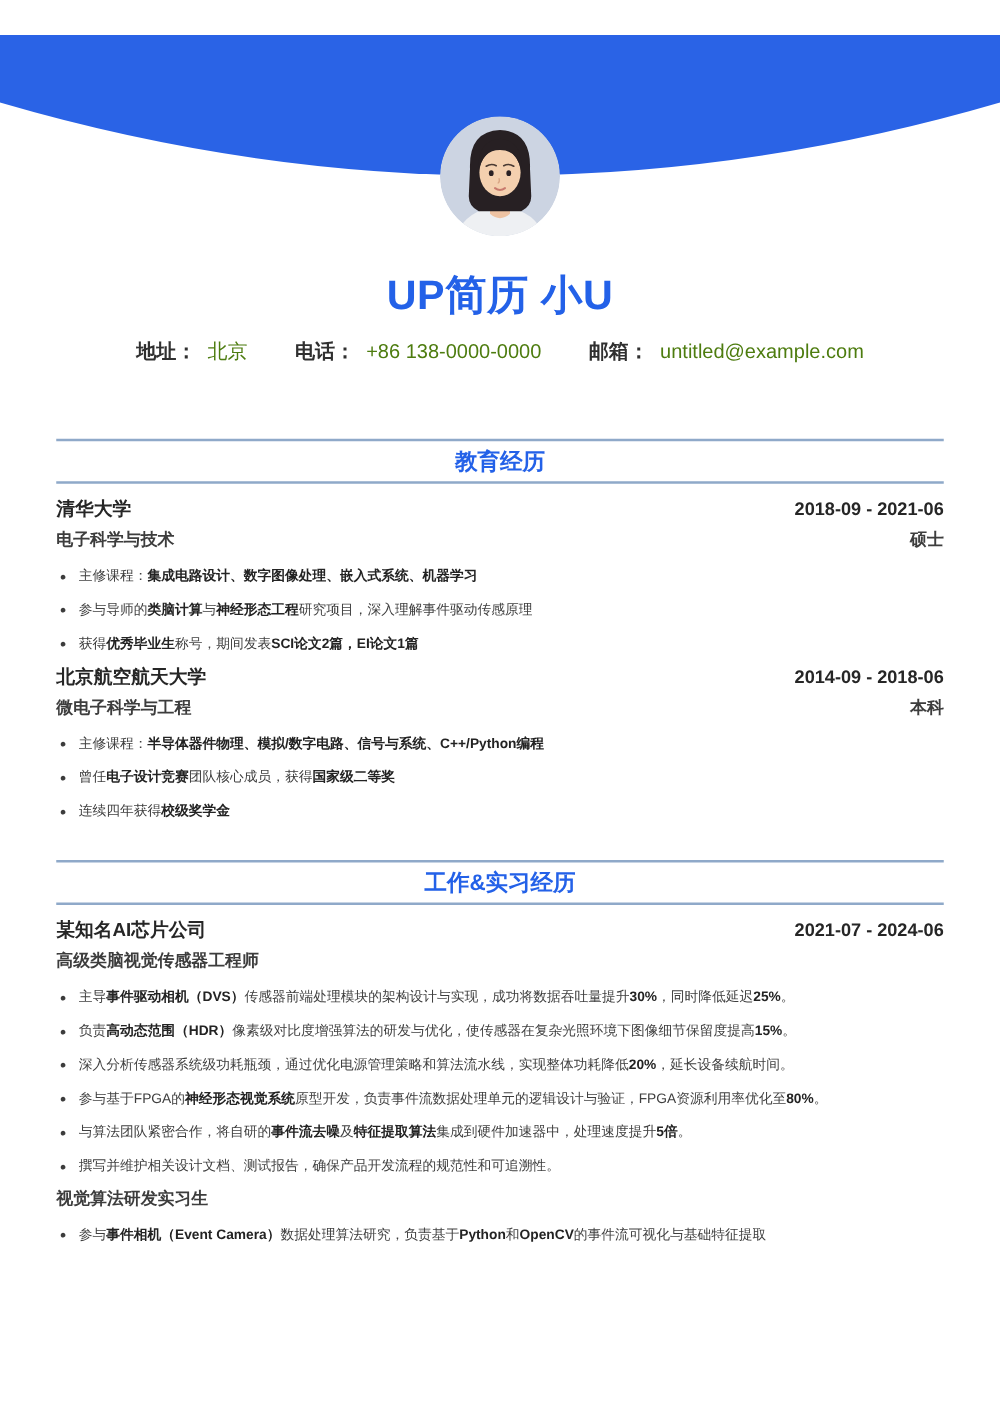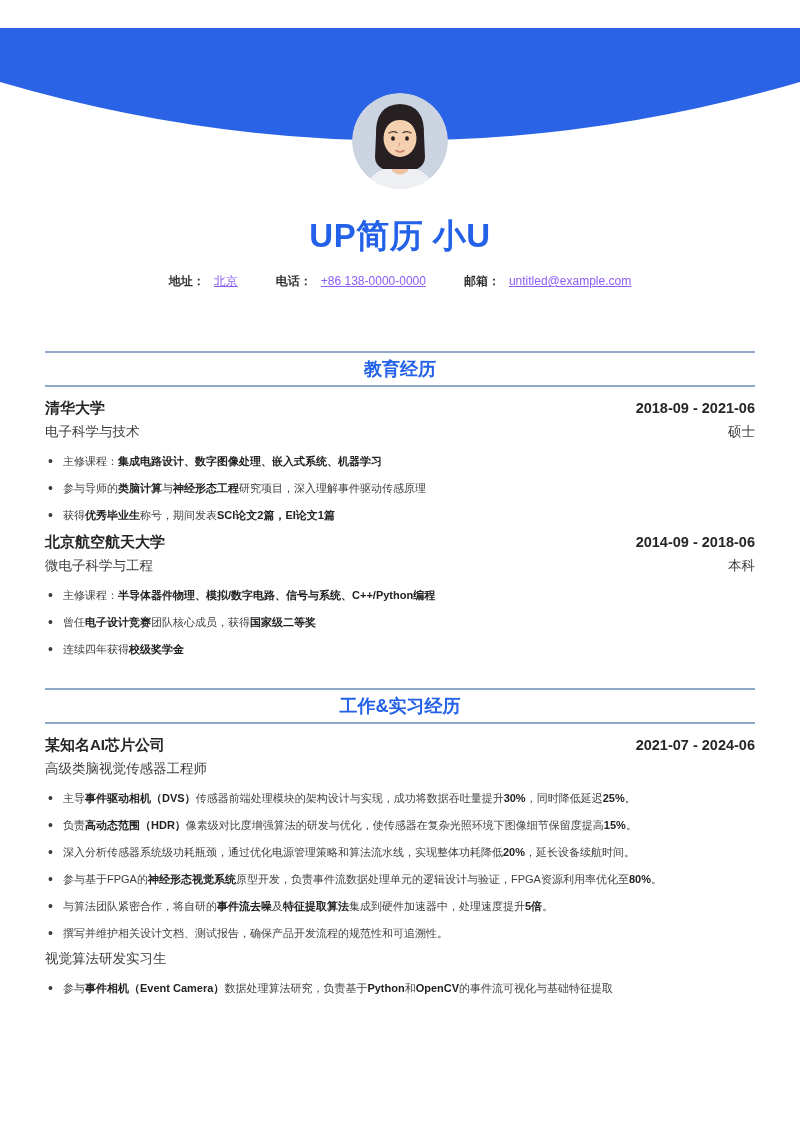--- a/index.html
+++ b/index.html
@@ -25,46 +25,46 @@
   }
   .avatar svg{display:block;}
   
   .name{
     margin:16px 0 0;text-align:center;
     font-size:33px;font-weight:700;color:var(--accent-text);
     letter-spacing:0.5px;line-height:40px;
   }
   .contact{
     margin-top:17px;display:flex;justify-content:center;gap:38px;
-    font-size:12px;line-height:17px;color:#383838;
+    font-size:16px;line-height:17px;color:#383838;
   }
   .contact-item{display:flex;align-items:baseline;}
   .contact-item .label{font-weight:700;color:#303030;margin-right:9px;}
-  .contact-item .value{color:#8b5cf6;text-decoration:underline;}
+  .contact-item .value{color:#4d7c0f;}
   
   .content{margin:0 45px;width:710px;}
   .section-head{
     border-top:2px solid var(--divider);
     border-bottom:2px solid var(--divider);
     text-align:center;padding:5px 0;
   }
   .rsection.edu .section-head{margin-top:61px;}
   .rsection.work .section-head{margin-top:28px;}
   .section-title{
     display:inline-block;font-size:18px;font-weight:700;
     color:var(--accent-text);line-height:22px;
   }
   .entry{margin-top:11px;}
   .entry + .entry{margin-top:6px;}
   .entry-row{display:flex;justify-content:space-between;align-items:baseline;line-height:20px;}
   .entry-title{font-size:15px;font-weight:700;color:var(--ink);text-align:right;}
   .entry-date{font-size:14.5px;font-weight:700;color:var(--ink);}
   .entry-sub{
     display:flex;justify-content:space-between;align-items:flex-start;
-    margin-top:5px;font-size:13.5px;line-height:17px;color:#3d3d3d;
+    margin-top:5px;font-size:13.5px;line-height:17px;color:#3d3d3d;font-weight:bold;
   }
   ul.bullets{list-style:none;margin:11px 0 0;padding:0;}
   ul.bullets li{
     position:relative;padding-left:18px;margin-bottom:6px;
     font-size:11px;line-height:21px;color:var(--body);
   }
   ul.bullets li::before{
     content:"\2022";position:absolute;left:3px;top:0;
     color:#3c3c3c;font-size:14px;
   }

